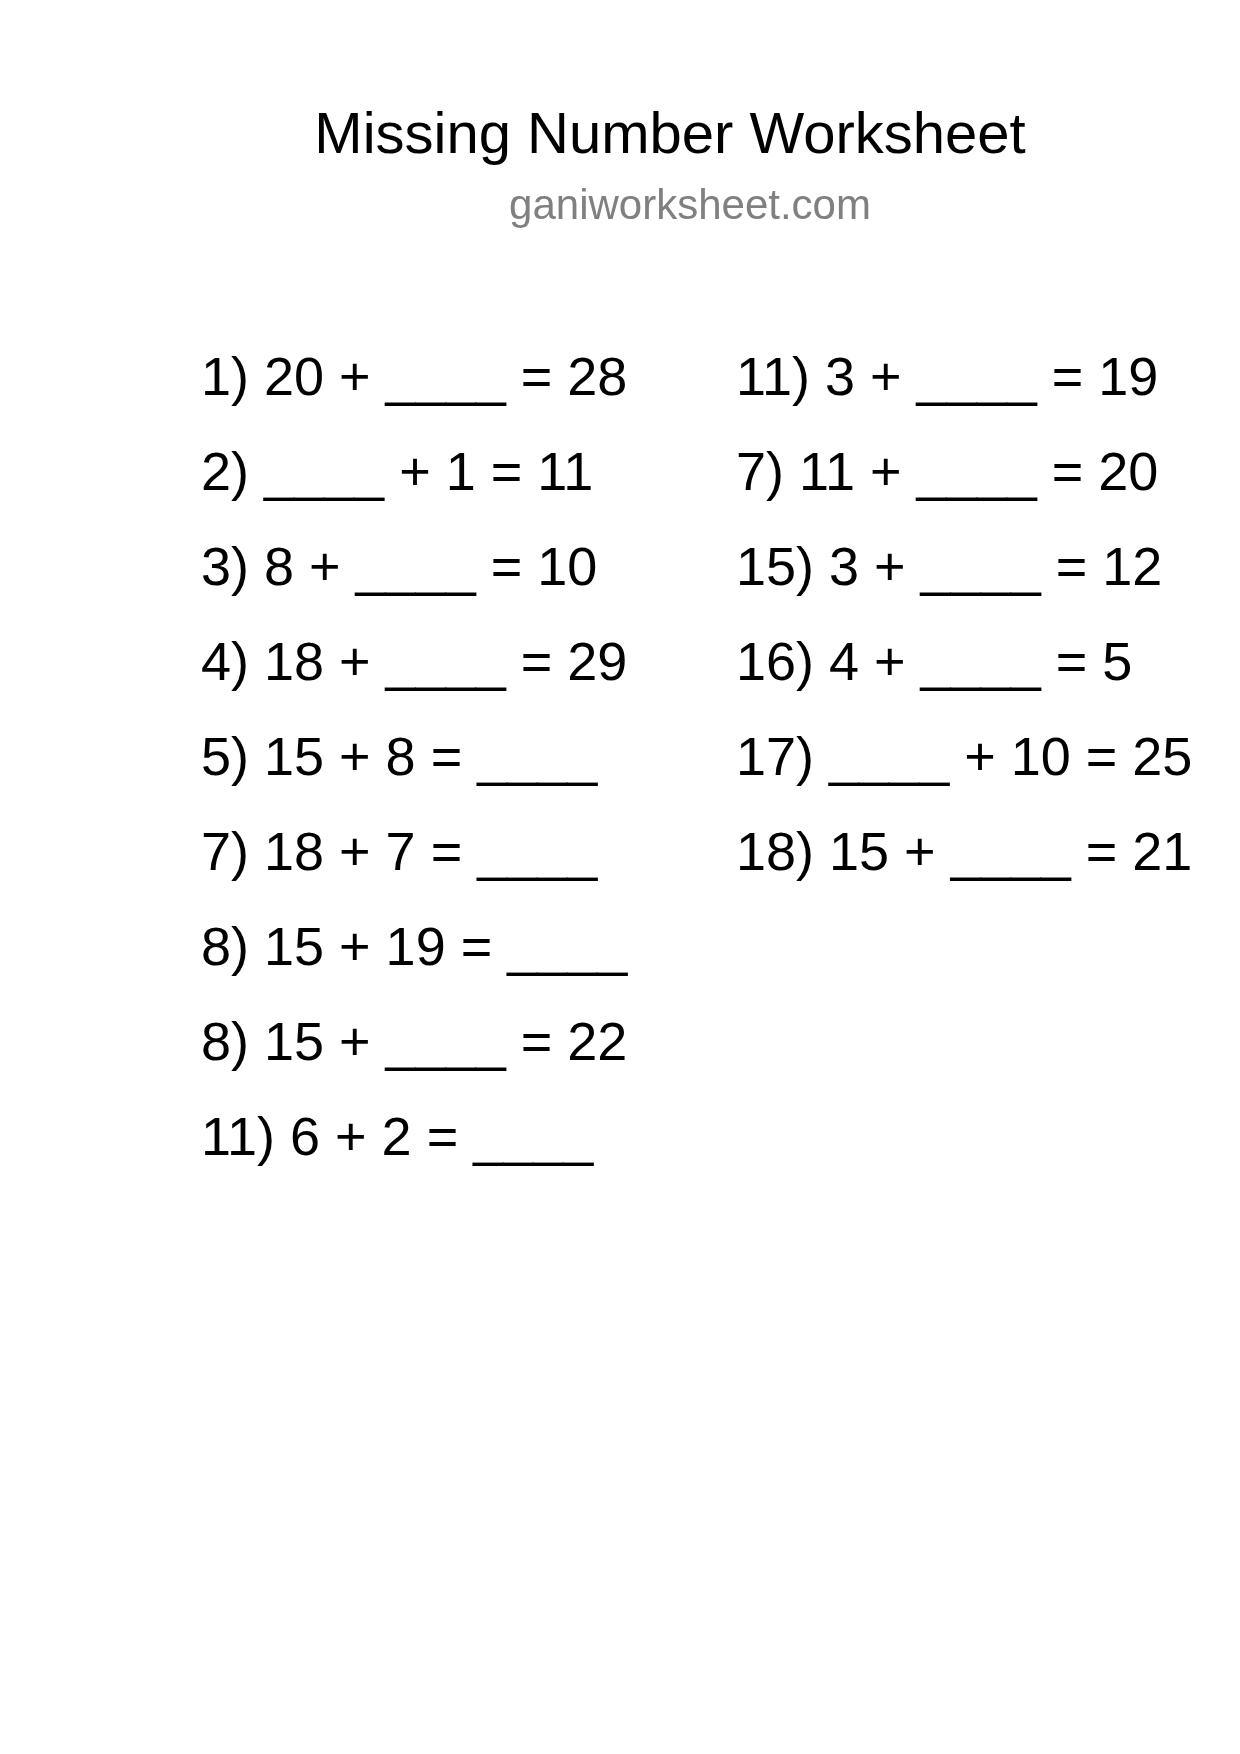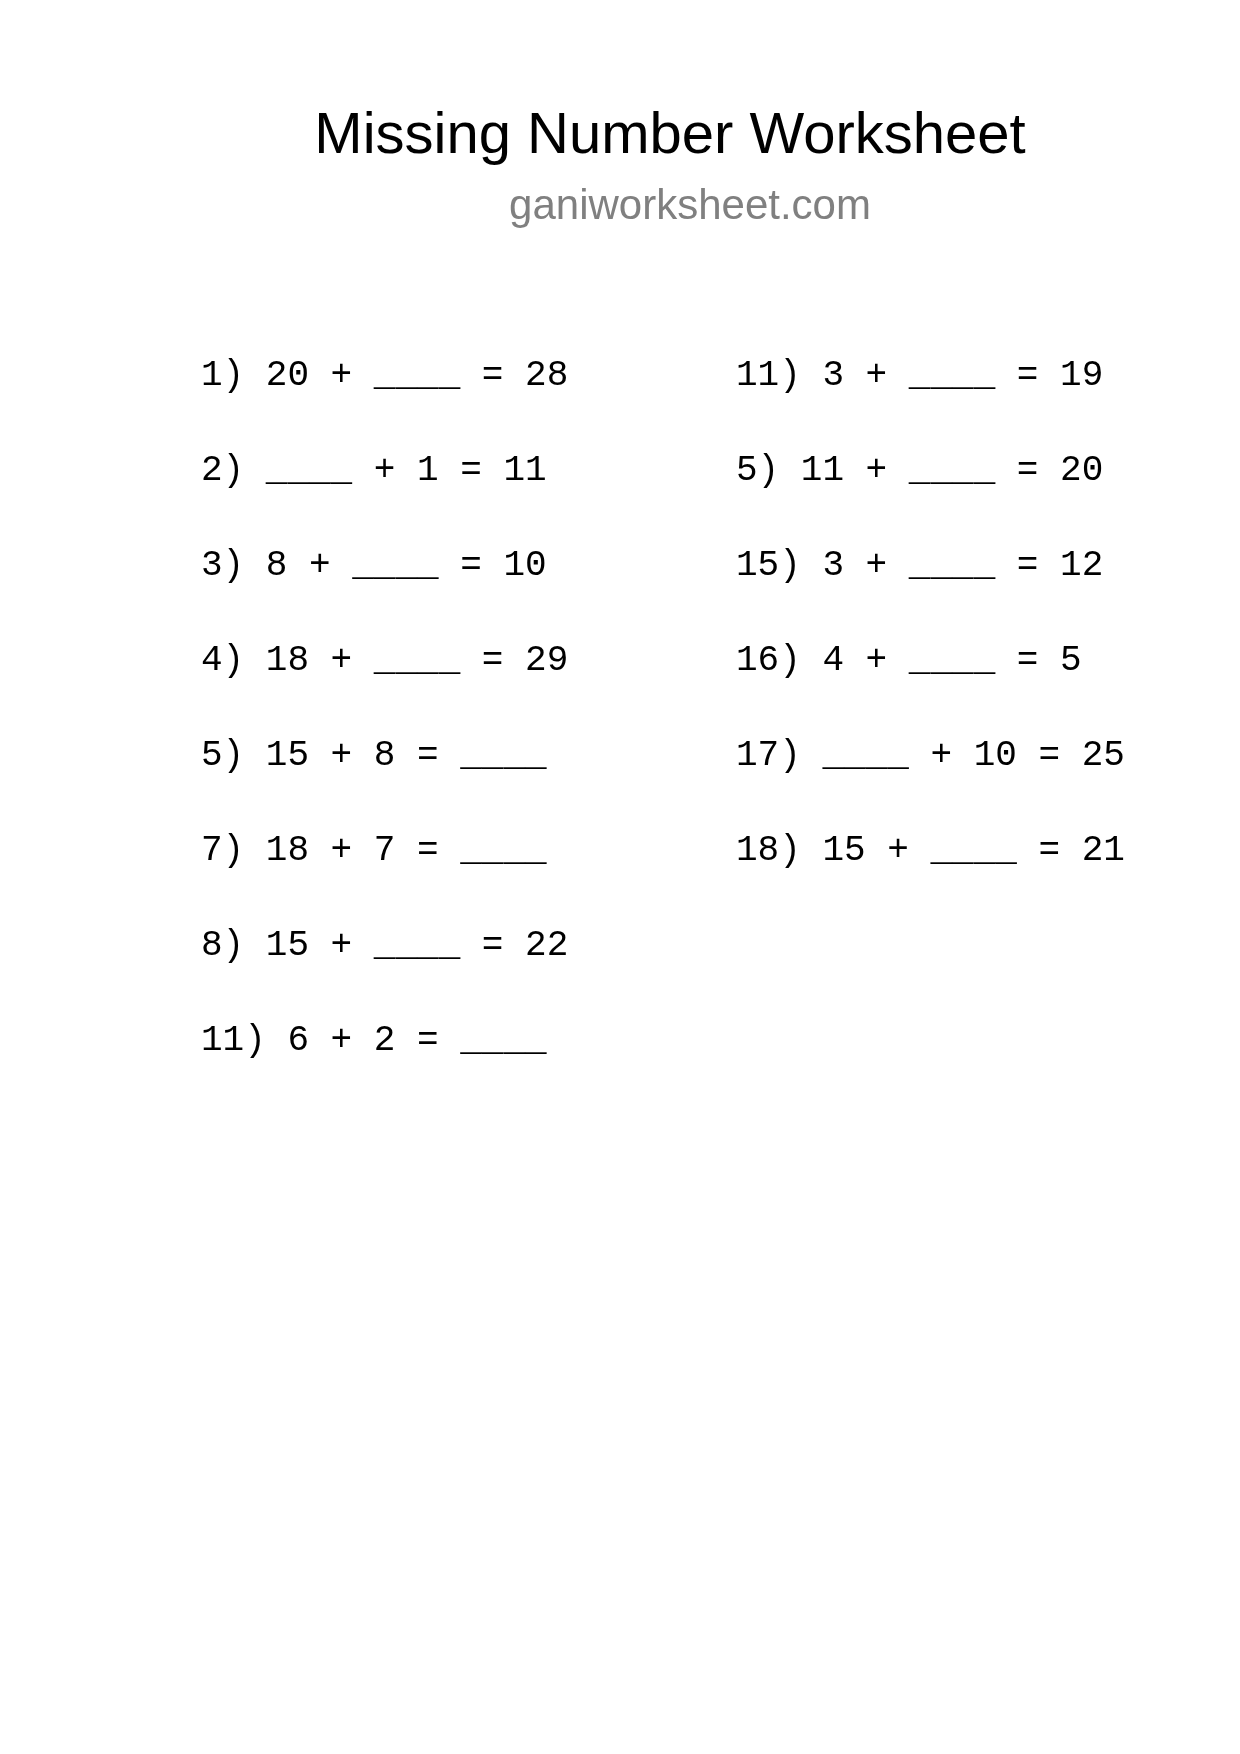--- a/index.html
+++ b/index.html
@@ -5,41 +5,42 @@
     html, body { margin: 0; padding: 0; background: #ffffff; }
     body { width: 1240px; height: 1754px; position: relative; overflow: hidden;
            font-family: "Liberation Sans", sans-serif; color: #000; }
     .title { position: absolute; left: 0; width: 1340px; top: 98px; text-align: center;
              font-size: 58px; line-height: 70px; white-space: nowrap; }
     .subtitle { position: absolute; left: 0; width: 1380px; top: 180px; text-align: center;
                 font-size: 42px; line-height: 50px; color: #808080; white-space: nowrap; }
     .col { position: absolute; top: 346px; }
     .col.left { left: 201px; }
     .col.right { left: 736px; }
-    .problem { height: 95px; font-size: 36px; line-height: 60px; white-space: nowrap; font-family: Liberation Mono, monospace; }
+    .problem { height: 95px; font-size: 54px; line-height: 60px; white-space: nowrap; }
   </style>
 </head>
 <body>
 
 <div>
   <div class="title">Missing Number Worksheet</div>
   <div class="subtitle">ganiworksheet.com</div>
 
   <div class="col left">
     <div class="problem">1) 20 + ____ = 28</div>
     <div class="problem">2) ____ + 1 = 11</div>
     <div class="problem">3) 8 + ____ = 10</div>
     <div class="problem">4) 18 + ____ = 29</div>
     <div class="problem">5) 15 + 8 = ____</div>
     <div class="problem">7) 18 + 7 = ____</div>
+    <div class="problem">8) 15 + 19 = ____</div>
     <div class="problem">8) 15 + ____ = 22</div>
     <div class="problem">11) 6 + 2 = ____</div>
   </div>
 
   <div class="col right">
     <div class="problem">11) 3 + ____ = 19</div>
-    <div class="problem">5) 11 + ____ = 20</div>
+    <div class="problem">7) 11 + ____ = 20</div>
     <div class="problem">15) 3 + ____ = 12</div>
     <div class="problem">16) 4 + ____ = 5</div>
     <div class="problem">17) ____ + 10 = 25</div>
     <div class="problem">18) 15 + ____ = 21</div>
   </div>
 </div>
 
 </body></html>

